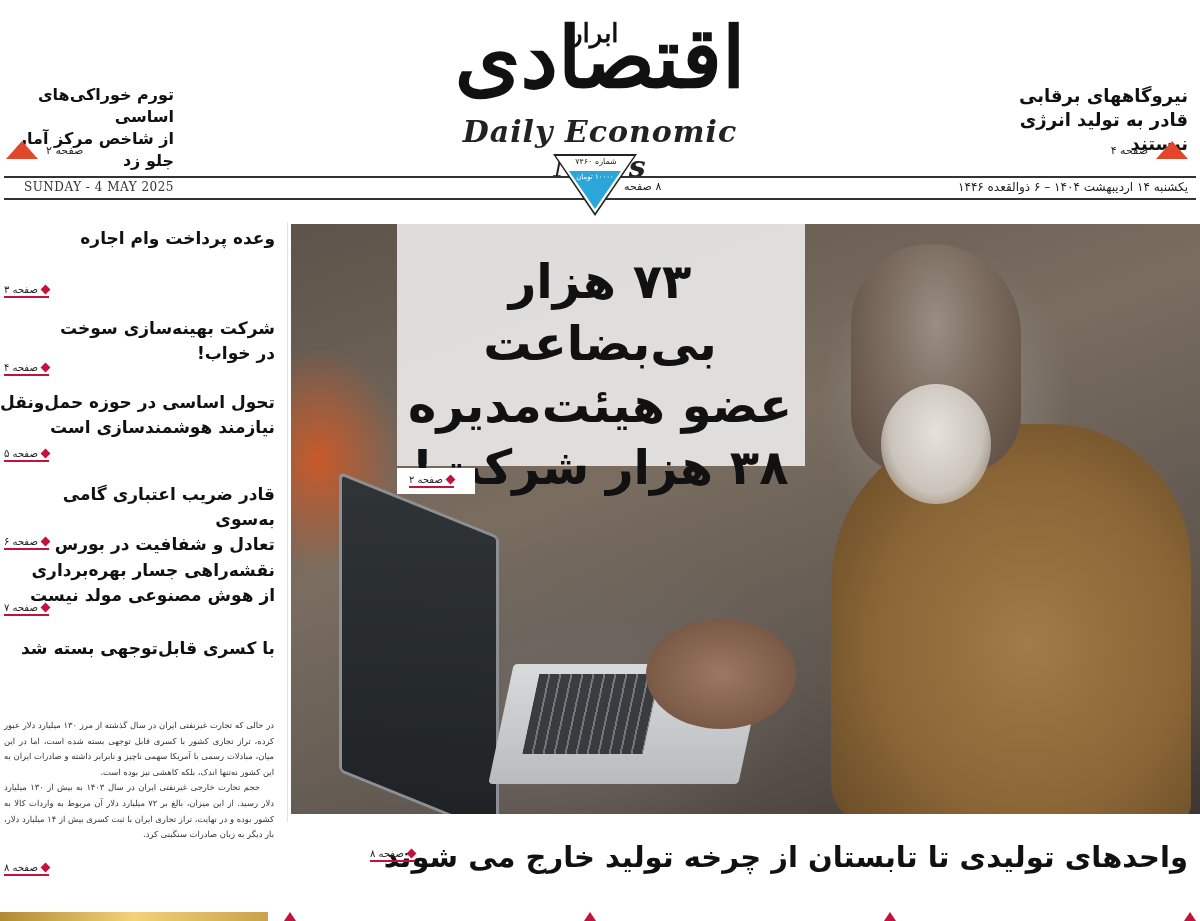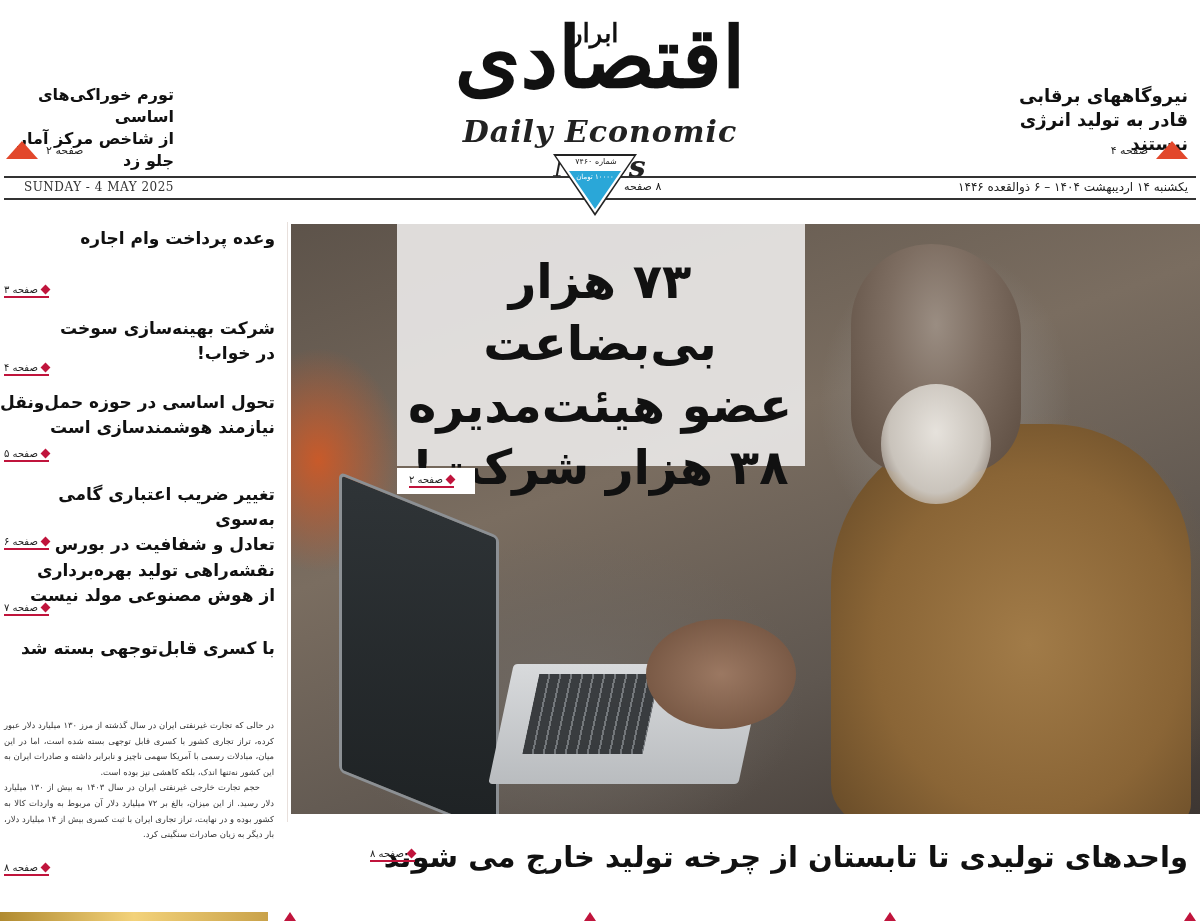--- a/index.html
+++ b/index.html
@@ -166,30 +166,30 @@
   <div class="story" style="top: 168px; margin-left: 24px;">
     <div class="hl">تحول اساسی در حوزه حمل‌ونقل</div>
     <div class="hl">نیازمند هوشمندسازی است</div>
   </div>
   <div class="pref" style="top: 226px;">
     <span class="dot"></span>
     <span>صفحه ۵</span>
   </div>
 
   <div class="story" style="top: 260px;">
-    <div class="hl">تغییر ضریب اعتباری گامی به‌سوی</div>
+    <div class="hl">قادر ضریب اعتباری گامی به‌سوی</div>
     <div class="hl">تعادل و شفافیت در بورس</div>
   </div>
   <div class="pref" style="top: 314px;">
     <span class="dot"></span>
     <span>صفحه ۶</span>
   </div>
 
   <div class="story" style="top: 336px;">
-    <div class="hl">نقشه‌راهی تولید بهره‌برداری</div>
+    <div class="hl">نقشه‌راهی جسار بهره‌برداری</div>
     <div class="hl">از هوش مصنوعی مولد نیست</div>
   </div>
   <div class="pref" style="top: 380px;">
     <span class="dot"></span>
     <span>صفحه ۷</span>
   </div>
 
   <div class="story" style="top: 414px;">
     <div class="hl">با کسری قابل‌توجهی بسته شد</div>
   </div>

